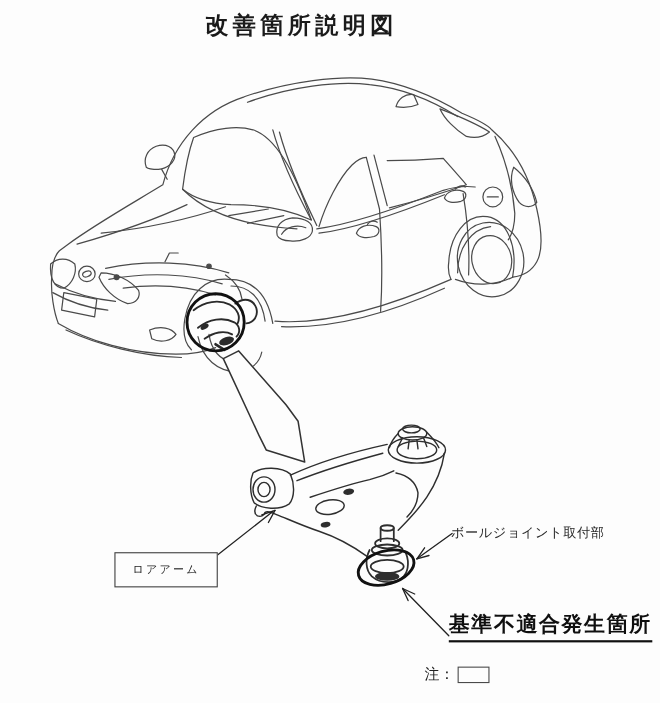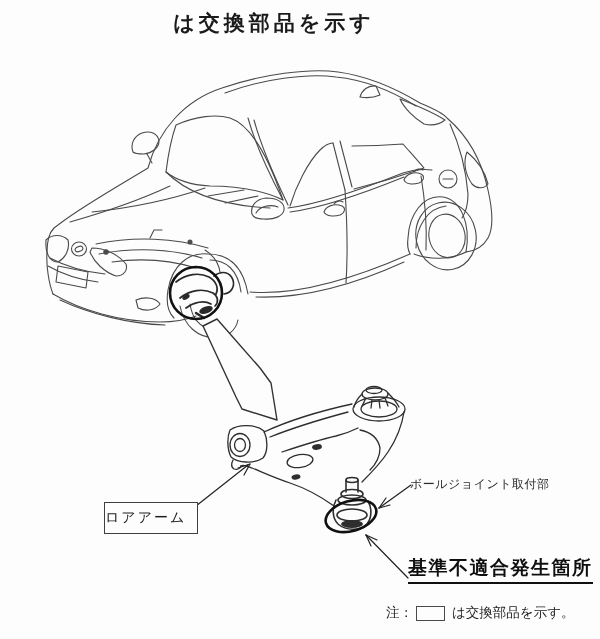--- a/index.html
+++ b/index.html
@@ -8,22 +8,22 @@
     font-family:"Liberation Serif","DejaVu Serif",serif;color:#1a1a1a;
   }
   .page-title{
     position:absolute;top:9px;left:274px;transform:translateX(-50%);
     font-size:21px;font-weight:bold;letter-spacing:4px;white-space:nowrap;margin:0;
   }
   .artwork{position:absolute;left:0;top:0;width:600px;height:639px;}
   .label-box{
     position:absolute;left:104px;top:502px;width:92px;height:30px;
     border:1.5px solid #3f3f3f;background:#fdfdfd;
-    display:flex;align-items:center;
-    font-size:14px;letter-spacing:2px;white-space:nowrap;
+    display:flex;align-items:center;justify-content:center;
+    font-size:10px;letter-spacing:2px;white-space:nowrap;
   }
   .balljoint-label{
     position:absolute;left:410px;top:476px;font-size:12px;letter-spacing:0.5px;
     color:#2b2b2b;white-space:nowrap;
   }
   .defect-label{
     position:absolute;left:408px;top:555px;font-size:19px;font-weight:bold;
     letter-spacing:1.5px;border-bottom:2px solid #101010;padding-bottom:1px;
     white-space:nowrap;color:#0f0f0f;
   }
@@ -34,21 +34,21 @@
   .swatch-box{
     display:inline-block;width:27px;height:13px;border:1.2px solid #4a4a4a;
     background:transparent;margin:0 7px 0 3px;
   }
 </style>
 </head>
 <body>
 
 <div class="page">
 
-  <h1 class="page-title">は交換部品を示す</h1>
+  <h1 class="page-title">改善箇所説明図</h1>
 
   <svg class="artwork" viewBox="0 0 600 639" fill="none" stroke-linecap="round" stroke-linejoin="round">
 
     <g stroke="#4a4a4a" stroke-width="1.1">
 
       <path d="M53,294 C49,284 46,266 47,252 C47,241 49,233 54,228 L62,222
                C85,205 115,188 148,168
                C158,130 185,100 222,88
                C262,74 310,68 338,72
                C368,76 395,88 420,103
@@ -219,16 +219,15 @@
     <span>ロアアーム</span>
   </div>
 
   <div class="balljoint-label">ボールジョイント取付部</div>
 
   <div class="defect-label">基準不適合発生箇所</div>
 
   <div class="note">
     <span>注：</span>
     <span class="swatch-box"></span>
-    <span>は交換部品を示す。</span>
   </div>
 
 </div>
 
 </body></html>

